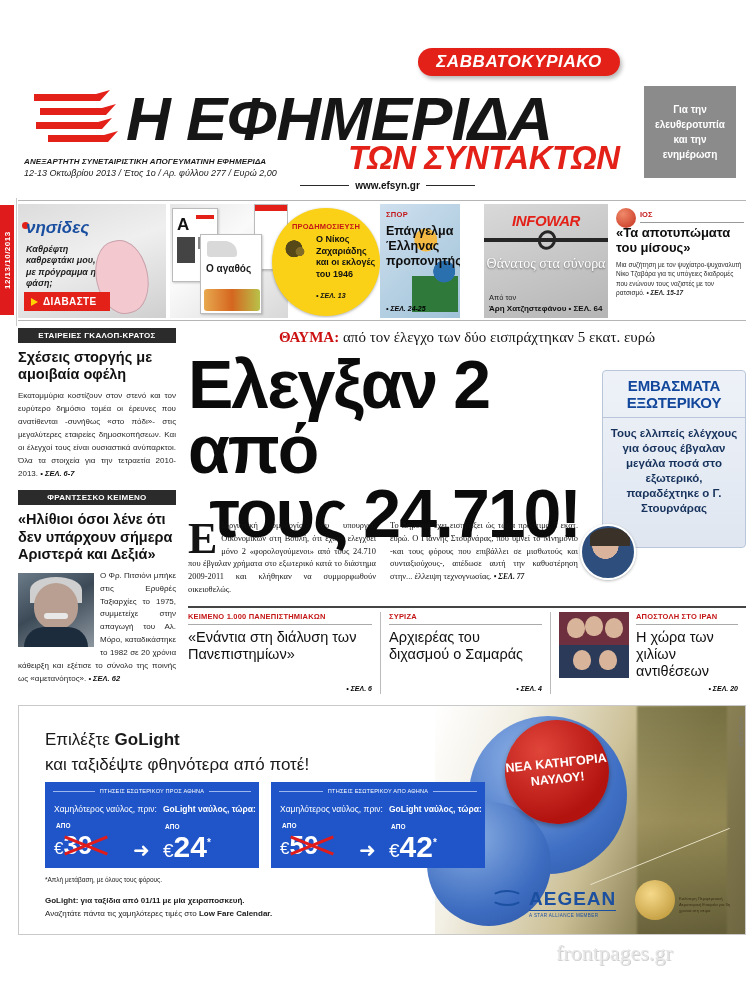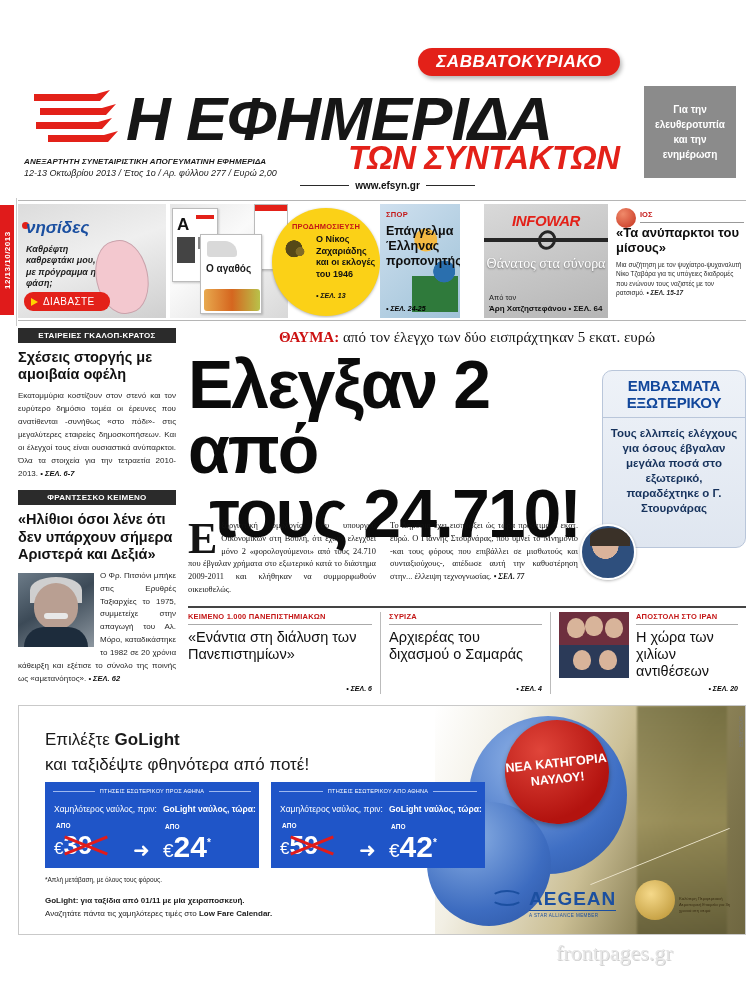--- a/index.html
+++ b/index.html
@@ -66,22 +66,22 @@
   
   .teasers { position: absolute; left: 18px; top: 204px; width: 728px; height: 114px; }
   .t-item { position: absolute; top: 0; height: 114px; overflow: hidden; }
   .t-nisides { left: 0; width: 148px; background: linear-gradient(160deg,#dcdcdc,#efefef 45%,#cfcfcf); }
   .t-nisides .nis-logo { position:absolute; left:8px; top:14px; font-size:17px; font-weight:bold; font-style:italic; color:#1a4fa0; }
   .t-nisides .nis-dot { position:absolute; left:4px; top:18px; width:7px; height:7px; border-radius:50%; background:#e32119; }
   .t-nisides .nis-head { position:absolute; left:8px; top:40px; width:80px; font-size:9px; font-weight:bold; color:#1d1d1d; line-height:1.25; font-style:italic;}
   .t-nisides .nis-blob { position:absolute; left:78px; top:36px; width:52px; height:74px; border-radius:50%/55%; background:#f3c8cf; border:1px solid #c9a2ab; transform:rotate(-12deg); }
   .diavaste {
     position: absolute; left: 6px; top: 88px; width: 86px; height: 19px;
-    background: #e32119; border-radius: 9px; color: #fff; font-size: 10px;
-    font-weight: normal; letter-spacing: .4px;
+    background: #e32119; border-radius: 0; color: #fff; font-size: 10px;
+    font-weight: bold; letter-spacing: .4px;
     display: flex; align-items: center; gap: 5px; padding-left: 7px;
   }
   .diavaste .play { width:0;height:0;border-left:7px solid #ffd400;border-top:4.5px solid transparent;border-bottom:4.5px solid transparent; }
 
   .t-books { left: 152px; width: 118px; background: linear-gradient(140deg,#e6e6e6,#fafafa 40%,#d8d8d8); }
   .t-books .bk { position: absolute; background:#fff; border:1px solid #bbb; box-shadow:1px 1px 2px rgba(0,0,0,.2); }
   .t-books .bk1 { left:2px; top:4px; width:46px; height:74px; }
   .t-books .bk1 .a { position:absolute; left:4px; top:6px; font-size:17px; font-weight:bold; color:#111; }
   .t-books .bk1 .redbar { position:absolute; right:3px; top:6px; width:18px; height:4px; background:#e32119; }
   .t-books .bk1 .g1 { position:absolute; left:4px; top:28px; width:18px; height:26px; background:#444; }
@@ -160,21 +160,21 @@
   .overline .tag { color:#cc1111; font-weight:bold; }
   .bighead {
     font-size: 68px; font-weight: bold; color:#0b0b0b; line-height: .95;
     letter-spacing: -2px; margin-top: 6px; width: 400px;
   }
   .bighead .l2 { display:block; text-align:right; width: 392px; }
 
   .sidebox {
     position: absolute; left: 414px; top: 42px; width: 144px; height: 178px;
     background: linear-gradient(180deg,#eef2f8,#dfe6f0);
-    border: 1px solid #b9c6da; border-radius: 10px;
+    border: 1px solid #b9c6da; border-radius: 4px;
   }
   .sidebox .sbh {
     text-align:center; color:#12479b; font-size:15px; font-weight:bold;
     line-height:1.12; padding: 7px 4px 5px; letter-spacing:-.2px;
     border-bottom: 1px solid #b9c6da;
   }
   .sidebox .sbb {
     text-align:center; color:#16325c; font-size:11.5px; font-weight:bold;
     line-height:1.32; padding: 8px 6px;
   }
@@ -351,21 +351,21 @@
       <span class="knot"></span>
       <span class="hl">Θάνατος στα σύνορα</span>
       <span class="by">Από τον</span>
       <span class="au"><span>Άρη Χατζηστεφάνου</span> <span>• ΣΕΛ. 64</span></span>
     </div>
 
     <div class="t-item t-ios">
       <span class="ball"></span>
       <span class="lab">ΙΟΣ</span>
       <span class="rule"></span>
-      <span class="hl">«Τα ανύπαρκτοι του μίσους»</span>
+      <span class="hl">«Τα αποτυπώματα του μίσους»</span>
       <span class="bd"><span>Μια συζήτηση με τον ψυχίατρο-ψυχαναλυτή Νίκο Τζαβάρα για τις υπόγειες διαδρομές που ενώνουν τους ναζιστές με τον ρατσισμό.</span> <b>• ΣΕΛ. 15-17</b></span>
     </div>
   </div>
   <div class="hr-thin" style="top:320px"></div>
 
   <div class="lcol">
     <div class="secbar">ΕΤΑΙΡΕΙΕΣ ΓΚΑΛΟΠ-ΚΡΑΤΟΣ</div>
     <div class="lhead">Σχέσεις στοργής με αμοιβαία οφέλη</div>
     <div class="lbody">
       <span>Εκατομμύρια κοστίζουν στον στενό και τον ευρύτερο δημόσιο τομέα οι έρευνες που ανατίθενται -συνήθως «στο πόδι»- στις μεγαλύτερες εταιρείες δημοσκοπήσεων. Και οι έλεγχοί τους είναι ουσιαστικά ανύπαρκτοι. Όλα τα στοιχεία για την τετραετία 2010-2013.</span>

